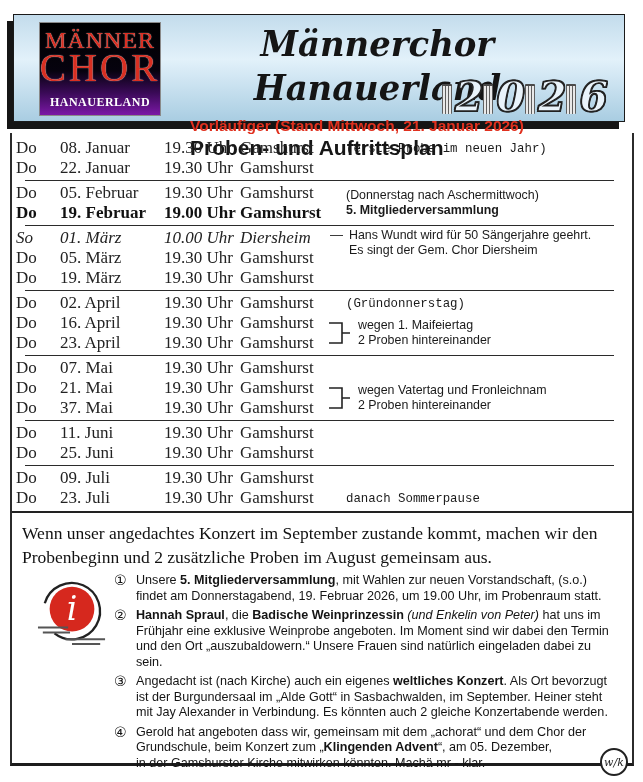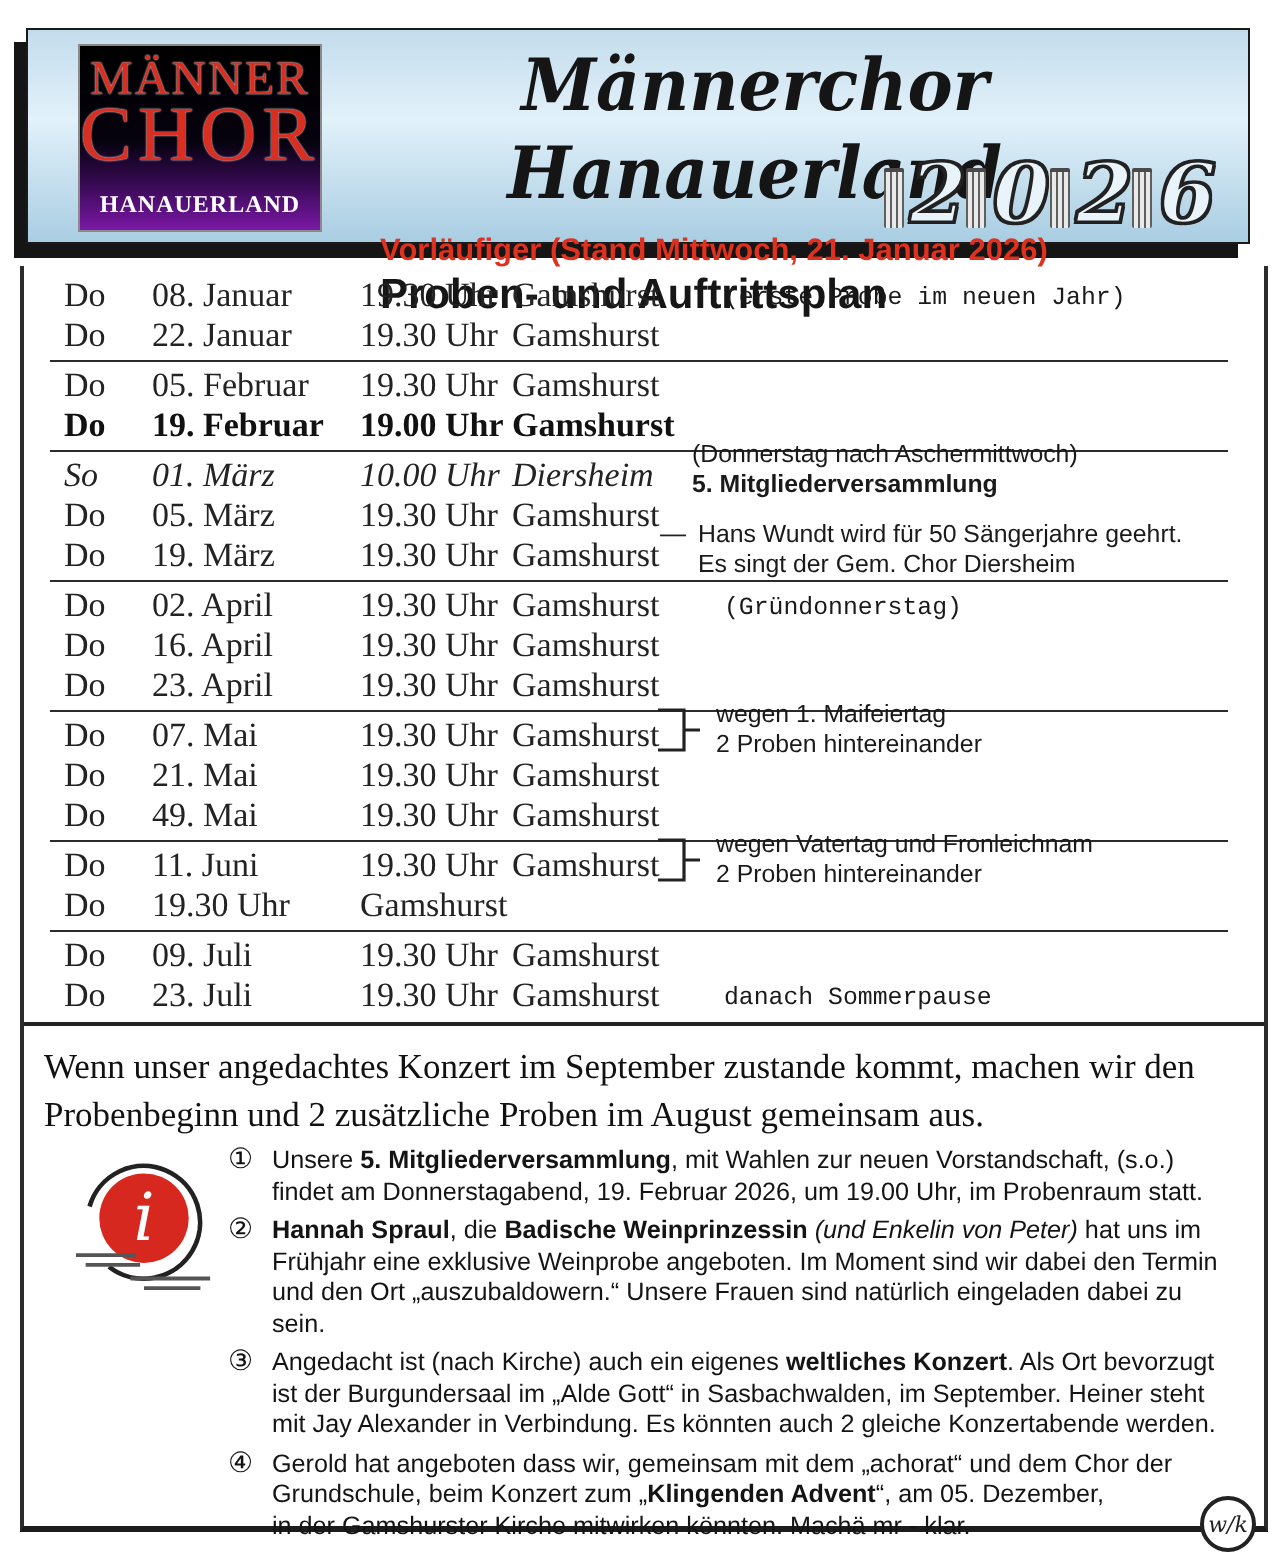--- a/index.html
+++ b/index.html
@@ -39,29 +39,29 @@
 
   
   .main{position:absolute;left:10px;top:133px;width:624px;height:633px;box-sizing:border-box;
         border-left:2.5px solid #2b2b2b;border-right:2.5px solid #2b2b2b;border-bottom:3px solid #1c1c1c;}
 
   
   .schedule{padding-top:4px;}
   .group{position:relative;padding:1px 0;}
   .srow{display:grid;grid-template-columns:44px 104px 76px 106px 1fr;
         padding-left:4px;padding-right:6px;height:20px;line-height:20px;
-        font-size:17px;font-family:"Liberation Serif",serif;color:#232323;margin-left:16px;}
+        font-size:17px;font-family:"Liberation Serif",serif;color:#232323;}
   .srow.bold{font-weight:700;color:#111;}
   .srow.italic{font-style:italic;}
   .c-note{font-family:Liberation Mono, monospace;font-size:12.4px;color:#1a1a1a;
           line-height:20px;padding-top:1px;white-space:nowrap;}
   .gsep{border-top:1.6px solid #2b2b2b;margin:1px 18px 1px 13px;}
   .table-end{border-top:2px solid #222;margin-top:2px;}
 
-  .span-note{position:absolute;margin-top:32px;}
+  .span-note{position:absolute;}
   .note-line{font-family:"Liberation Sans",sans-serif;font-size:12.4px;line-height:14.8px;
              color:#1a1a1a;white-space:nowrap;}
   .note-line.b{font-weight:700;}
   .span-note.block{left:334px;display:flex;flex-direction:column;justify-content:center;}
   .span-note.dash{left:318px;display:flex;gap:6px;align-items:flex-start;}
   .span-note.dash .dash{font-family:"Liberation Sans",sans-serif;font-size:13px;line-height:14px;color:#222;}
   .span-note.bracket{left:316px;display:flex;gap:6px;align-items:center;}
   .span-note.bracket svg{flex:0 0 auto;}
 
   
@@ -219,21 +219,21 @@
           </div>
           <div class="srow">
             <span class="c-day">Do</span>
             <span class="c-date">21. Mai</span>
             <span class="c-time">19.30 Uhr</span>
             <span class="c-place">Gamshurst</span>
             <span class="c-note"></span>
           </div>
           <div class="srow">
             <span class="c-day">Do</span>
-            <span class="c-date">49. Mai</span>
+            <span class="c-date">37. Mai</span>
             <span class="c-time">19.30 Uhr</span>
             <span class="c-place">Gamshurst</span>
             <span class="c-note"></span>
           </div>
           <div class="span-note bracket" style="top: 21px; height: 40px;">
             <svg width="24" height="40">
               <path d="M1 10 H14 V30 H1 M14 20 H22" fill="none" stroke="#222" stroke-width="1.6"></path>
             </svg>
             <div class="note-lines" style="display: flex; flex-direction: column; justify-content: center; height: 100%;">
               <div class="note-line">wegen Vatertag und Fronleichnam</div>
@@ -245,20 +245,21 @@
         <div class="group">
           <div class="srow">
             <span class="c-day">Do</span>
             <span class="c-date">11. Juni</span>
             <span class="c-time">19.30 Uhr</span>
             <span class="c-place">Gamshurst</span>
             <span class="c-note"></span>
           </div>
           <div class="srow">
             <span class="c-day">Do</span>
+            <span class="c-date">25. Juni</span>
             <span class="c-time">19.30 Uhr</span>
             <span class="c-place">Gamshurst</span>
             <span class="c-note"></span>
           </div>
         </div>
         <div class="gsep"></div>
         <div class="group">
           <div class="srow">
             <span class="c-day">Do</span>
             <span class="c-date">09. Juli</span>

